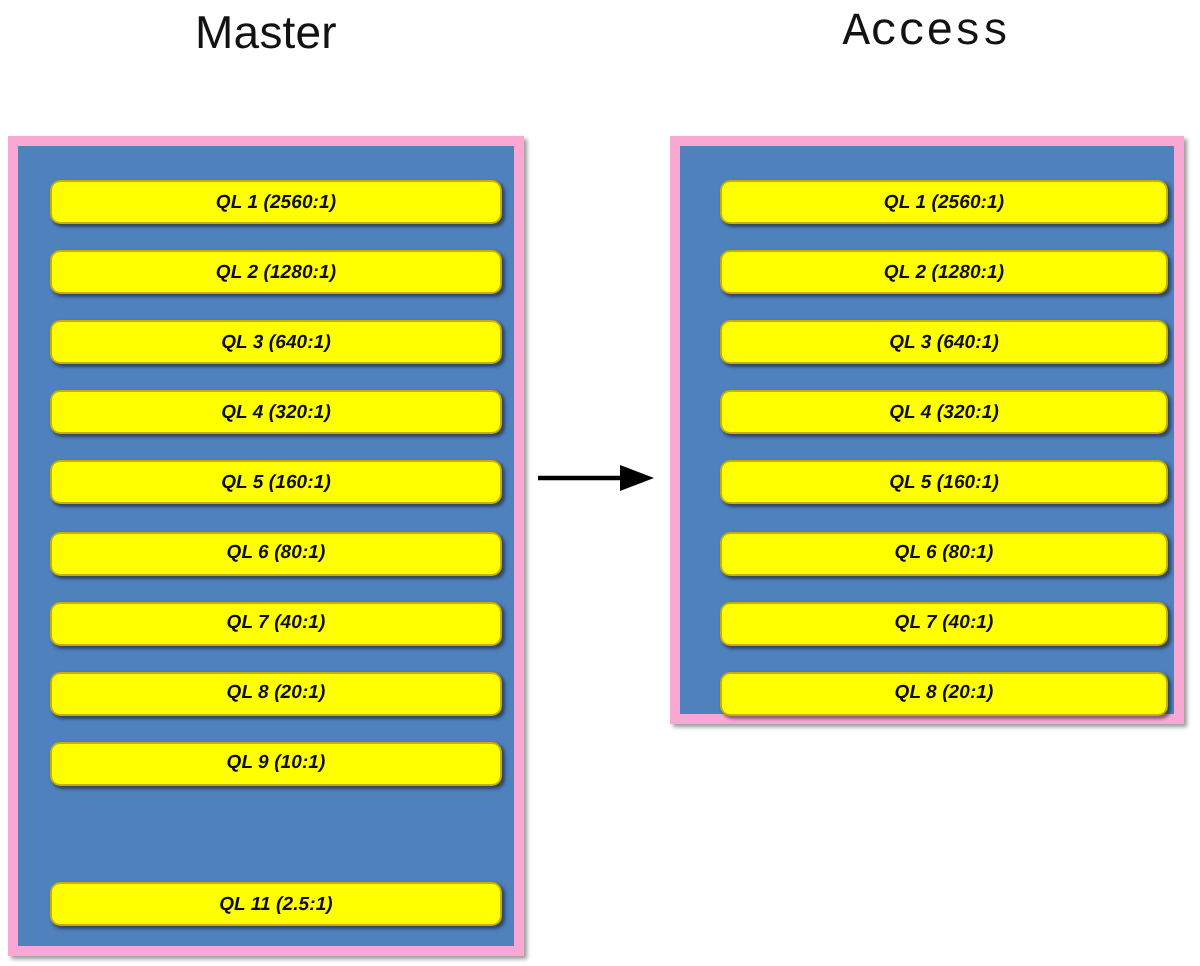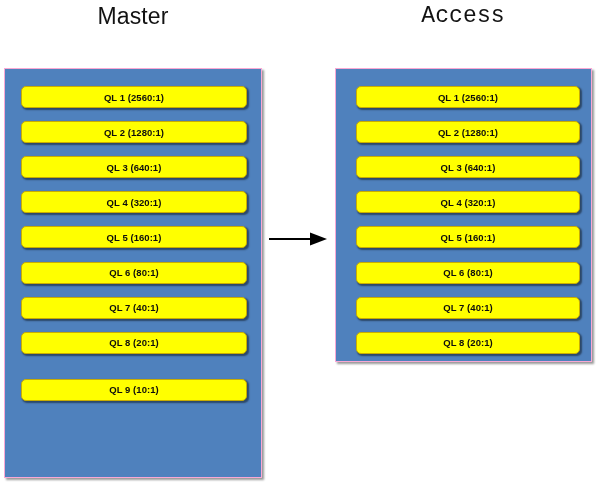--- a/index.html
+++ b/index.html
@@ -34,23 +34,24 @@
     white-space: nowrap;
     letter-spacing: 0.1px;
   }
   #title-master { left: 33px;  top: 2px;  width: 200px; }
   #title-access { left: 363px; top: 2px;  width: 200px; font-family: Liberation Mono, monospace; }
 
   
   .panel {
     position: absolute;
     background: #4F81BD;
-    border: 1px solid #f9a8d4;
+    border: 5px solid #f9a8d4;
     box-sizing: border-box;
     box-shadow: 1.5px 1.5px 2.0px rgba(0,0,0,0.40);
+    font-style: italic;
   }
   #panel-master {
     left: 4px;
     top: 68px;
     width: 258px;
     height: 410px;
   }
   #panel-access {
     left: 335px;
     top: 68px;
@@ -118,22 +119,25 @@
       </div>
       <div class="chip" style="top: 192.5px;">
         <span>QL 6 (80:1)</span>
       </div>
       <div class="chip" style="top: 227.6px;">
         <span>QL 7 (40:1)</span>
       </div>
       <div class="chip" style="top: 262.7px;">
         <span>QL 8 (20:1)</span>
       </div>
-      <div class="chip" style="top: 297.8px; margin-top: 12px;">
+      <div class="chip" style="top: 297.8px;">
         <span>QL 9 (10:1)</span>
+      </div>
+      <div class="chip" style="top: 368px;">
+        <span>QL 11 (2.5:1)</span>
       </div>
     </div>
 
   <div class="panel" id="panel-access">
       <div class="chip" style="top: 17px;">
         <span>QL 1 (2560:1)</span>
       </div>
       <div class="chip" style="top: 52.1px;">
         <span>QL 2 (1280:1)</span>
       </div>

